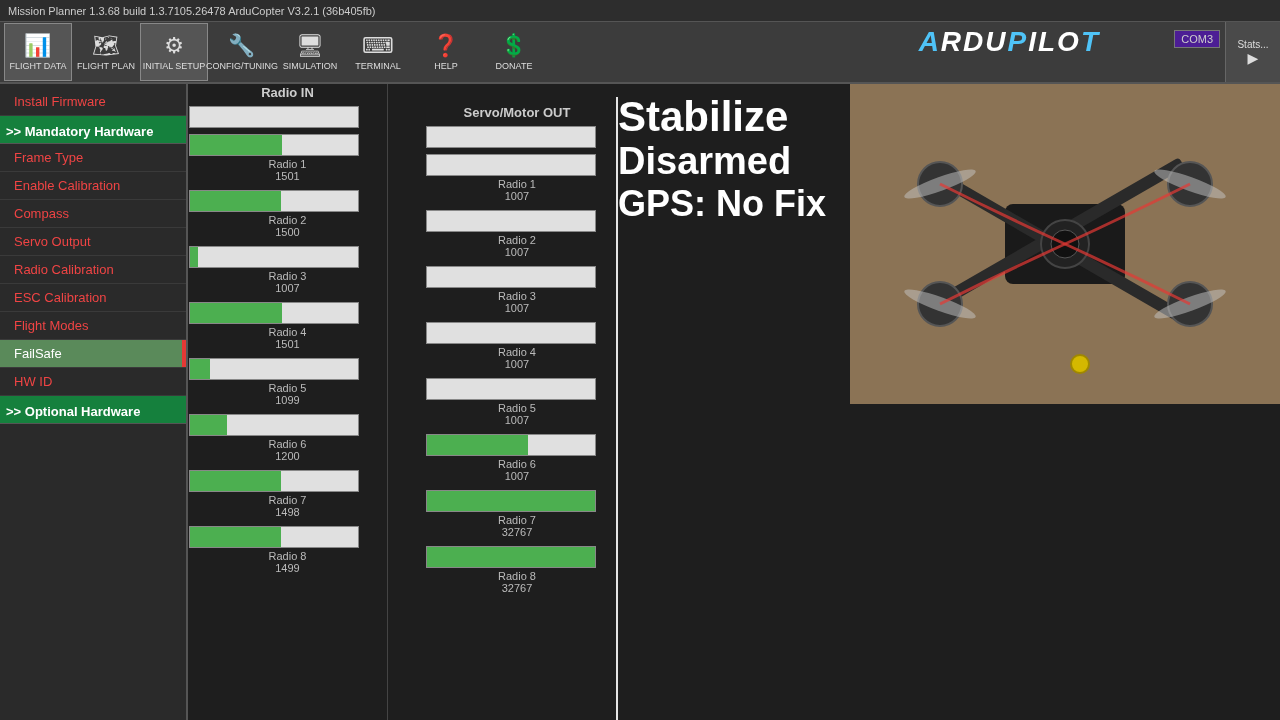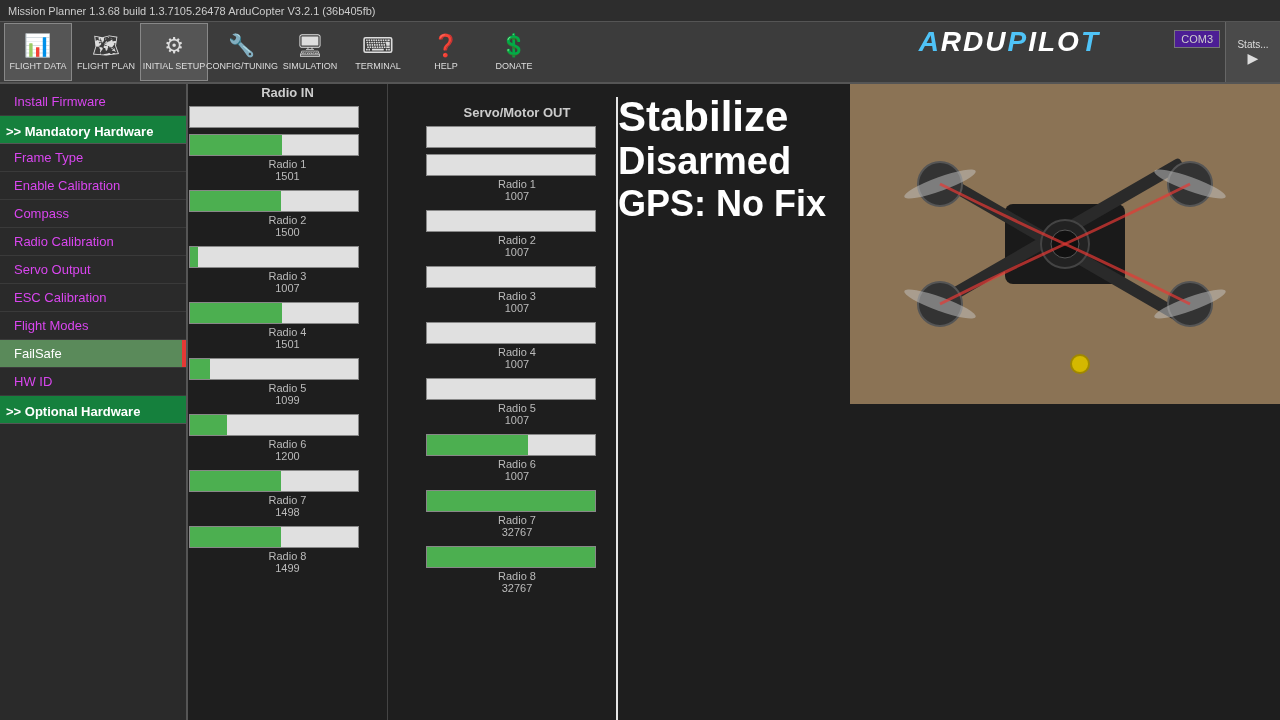--- a/index.html
+++ b/index.html
@@ -94,21 +94,21 @@
     #sidebar {
       width: 188px;
       background: #2a2a2a;
       border-right: 2px solid #555;
       padding-top: 4px;
       flex-shrink: 0;
     }
     .sidebar-item {
       padding: 6px 10px 6px 14px;
       font-size: 13px;
-      color: #d946ef;
+      color: #ef4444;
       cursor: pointer;
       border-bottom: 1px solid #3a3a3a;
     }
     .sidebar-item.active { background: #5a8a5a; color: #fff; }
     .sidebar-section {
       padding: 8px 6px 4px 6px;
       font-size: 13px;
       font-weight: bold;
       color: #fff;
       background: #15803d;
@@ -381,24 +381,24 @@
     <div class="sidebar-item">
       <span>Frame Type</span>
     </div>
     <div class="sidebar-item">
       <span>Enable Calibration</span>
     </div>
     <div class="sidebar-item">
       <span>Compass</span>
     </div>
     <div class="sidebar-item">
+      <span>Servo Output</span>
+    </div>
+    <div class="sidebar-item">
       <span>Radio Calibration</span>
-    </div>
-    <div class="sidebar-item">
-      <span>Servo Output</span>
     </div>
     <div class="sidebar-item">
       <span>ESC Calibration</span>
     </div>
     <div class="sidebar-item">
       <span>Flight Modes</span>
     </div>
     <div class="sidebar-item active" style="position:relative;">
       <span style="position:absolute; right:0; top:0; bottom:0; width:4px; background:#e53935;"></span>
       <span>FailSafe</span>

